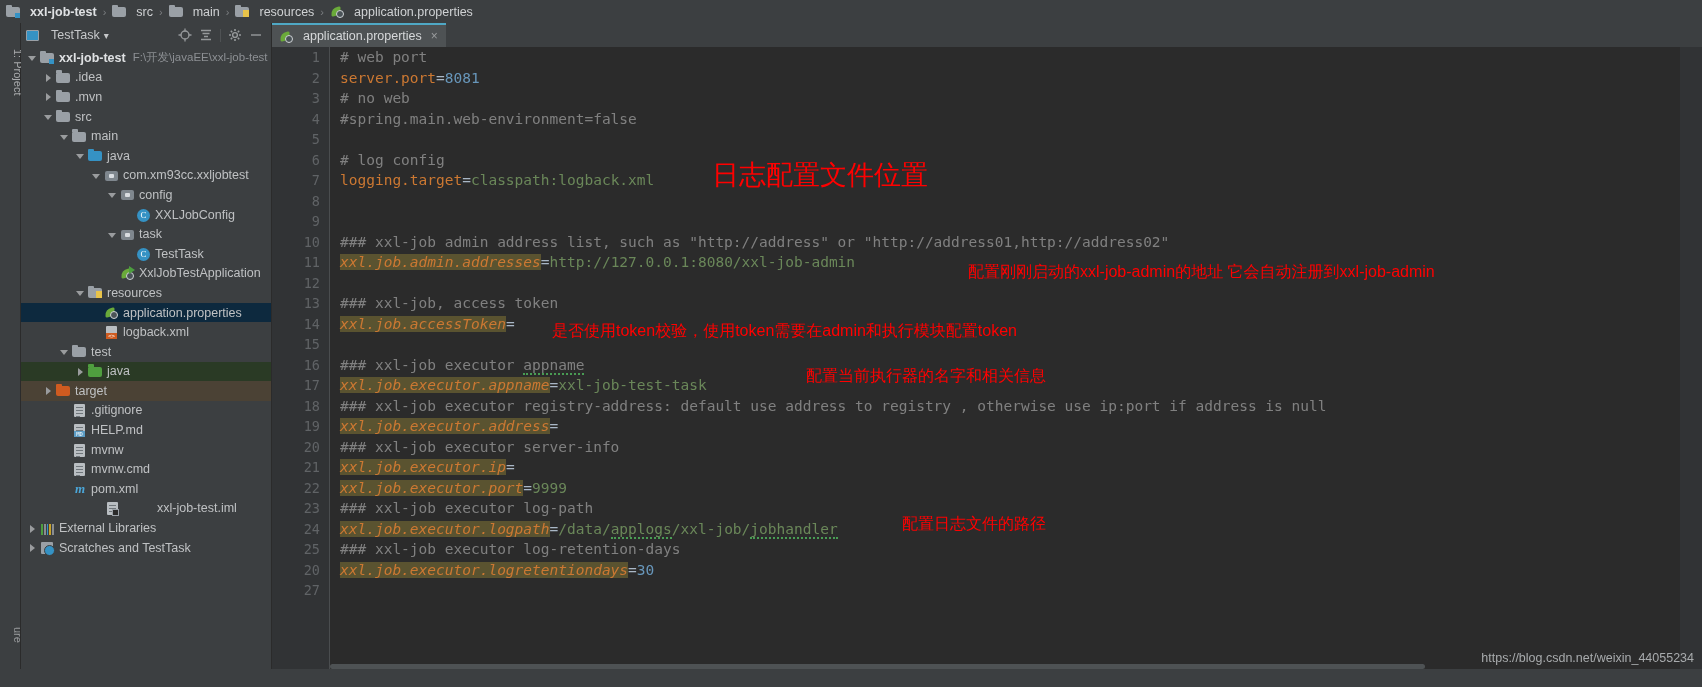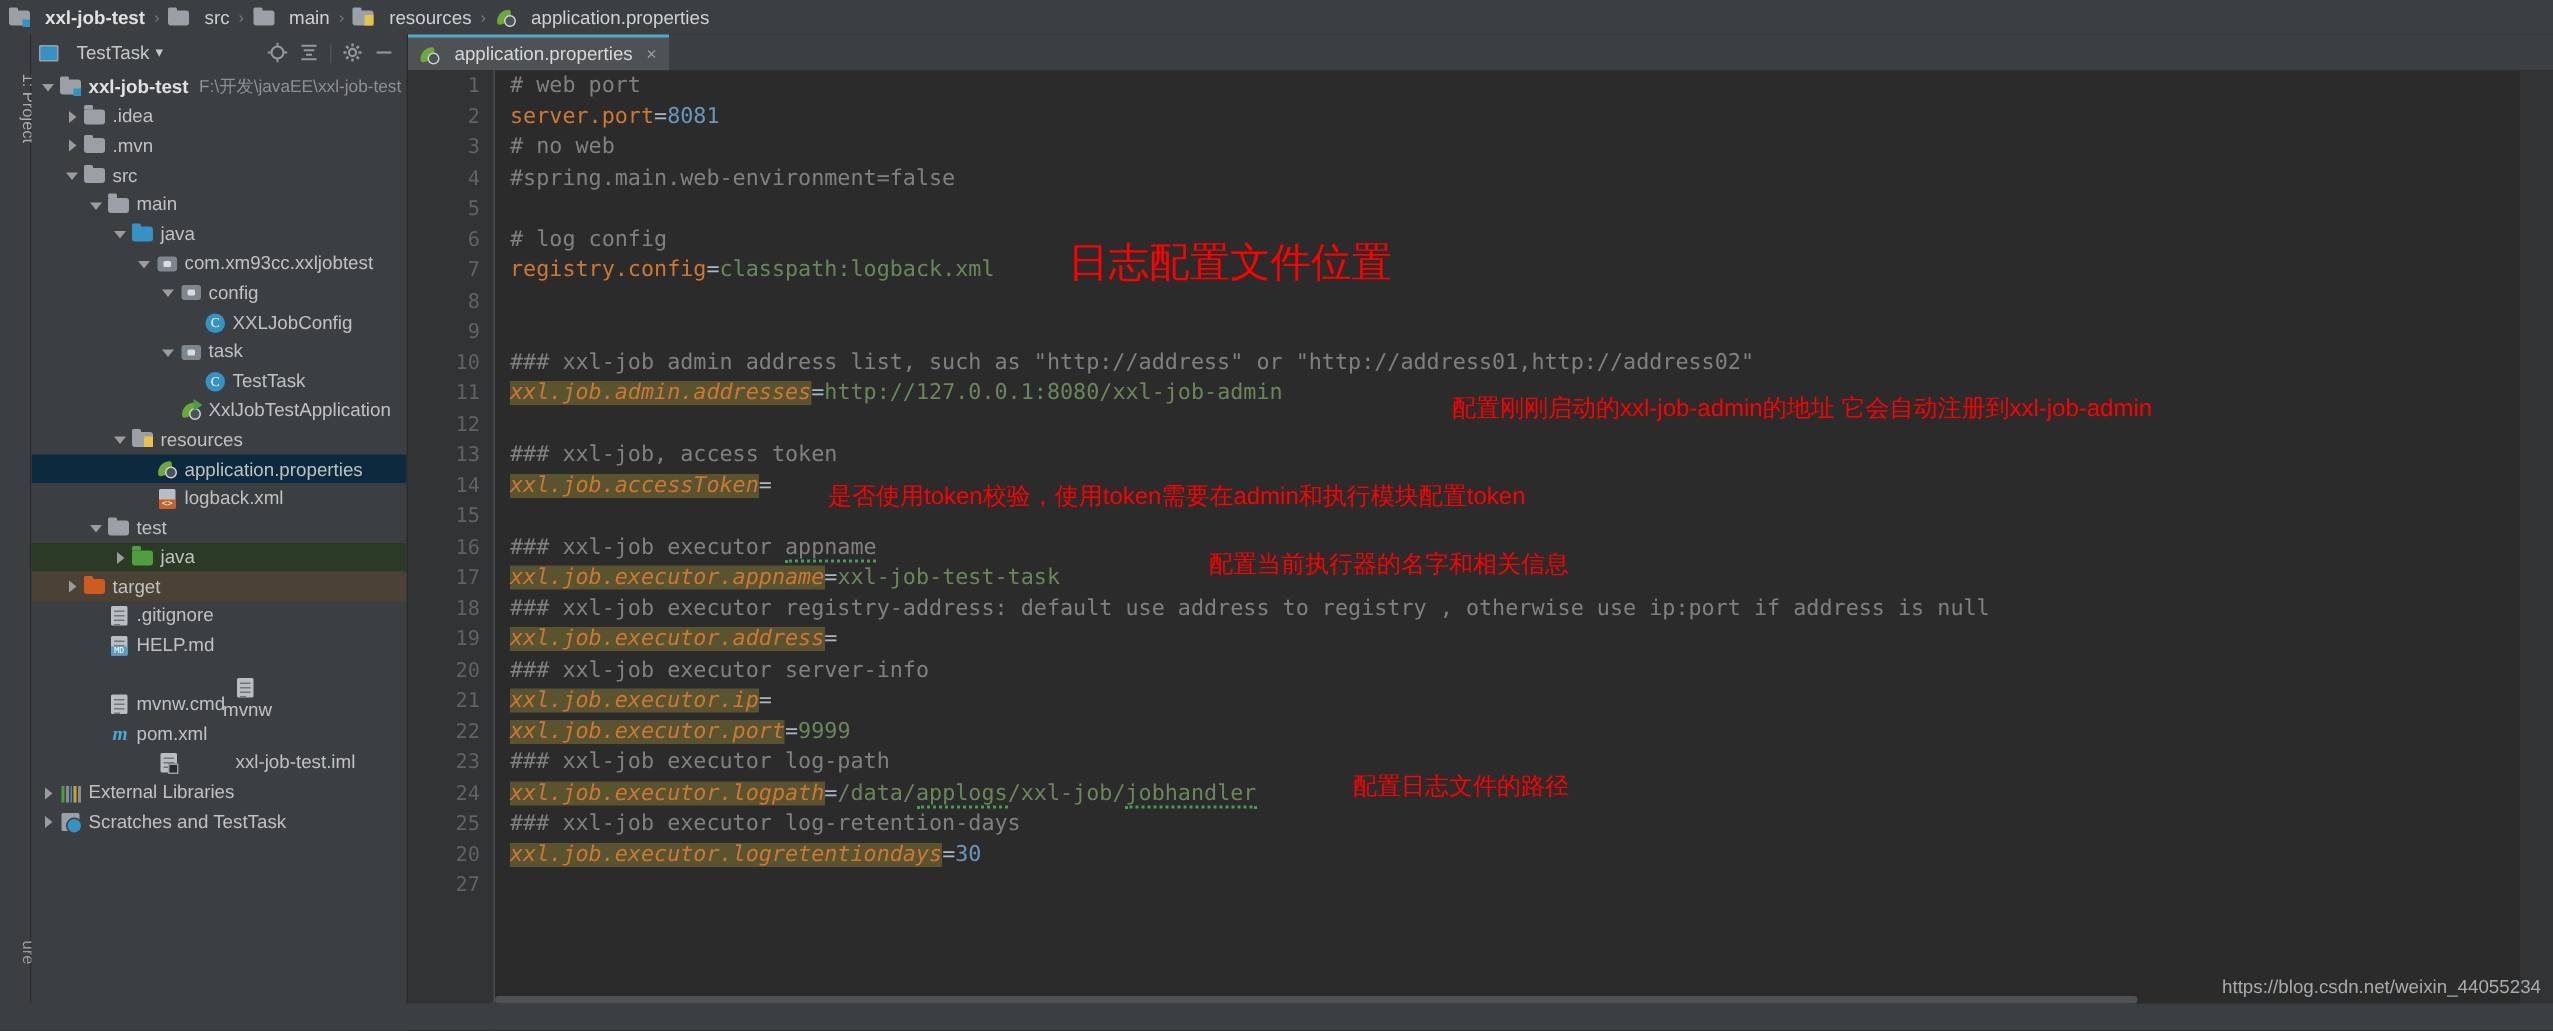--- a/index.html
+++ b/index.html
@@ -438,21 +438,21 @@
         <div class="trow" style="padding-left: 38px;">
           <span class="arrow"></span>
           <span class="ico">
             <span class="gfile mdf">
               <i class="ln"></i>
               <i class="ln"></i>
             </span>
           </span>
           <span class="tlabel">HELP.md</span>
         </div>
-        <div class="trow" style="padding-left: 38px; flex-direction: column;">
+        <div class="trow" style="padding-left: 38px;">
           <span class="arrow"></span>
           <span class="ico">
             <span class="gfile">
               <i class="ln"></i>
               <i class="ln"></i>
               <i class="ln"></i>
               <i class="ln"></i>
             </span>
           </span>
           <span class="tlabel">mvnw</span>
@@ -553,21 +553,21 @@
           <div class="gline">20</div>
           <div class="gline">27</div>
         </div>
       <div class="code" id="code">
           <div class="cline"><span class="c-comment"># web port</span></div>
           <div class="cline"><span class="c-key">server.port</span><span class="c-eq">=</span><span class="c-num">8081</span></div>
           <div class="cline"><span class="c-comment"># no web</span></div>
           <div class="cline"><span class="c-comment">#spring.main.web-environment=false</span></div>
           <div class="cline">&nbsp;</div>
           <div class="cline"><span class="c-comment"># log config</span></div>
-          <div class="cline"><span class="c-key">registry.config</span><span class="c-eq">=</span><span class="c-val">classpath:logback.xml</span></div>
+          <div class="cline"><span class="c-key">logging.target</span><span class="c-eq">=</span><span class="c-val">classpath:logback.xml</span></div>
           <div class="cline">&nbsp;</div>
           <div class="cline">&nbsp;</div>
           <div class="cline"><span class="c-comment">### xxl-job admin address list, such as "http://address" or "http://address01,http://address02"</span></div>
           <div class="cline"><span class="c-key hl">xxl.job.admin.addresses</span><span class="c-eq">=</span><span class="c-val">http://127.0.0.1:8080/xxl-job-admin</span></div>
           <div class="cline">&nbsp;</div>
           <div class="cline"><span class="c-comment">### xxl-job, access token</span></div>
           <div class="cline"><span class="c-key hl">xxl.job.accessToken</span><span class="c-eq">=</span></div>
           <div class="cline">&nbsp;</div>
           <div class="cline"><span class="c-comment">### xxl-job executor </span><span class="c-comment squig">appname</span></div>
           <div class="cline"><span class="c-key hl">xxl.job.executor.appname</span><span class="c-eq">=</span><span class="c-val">xxl-job-test-task</span></div>

